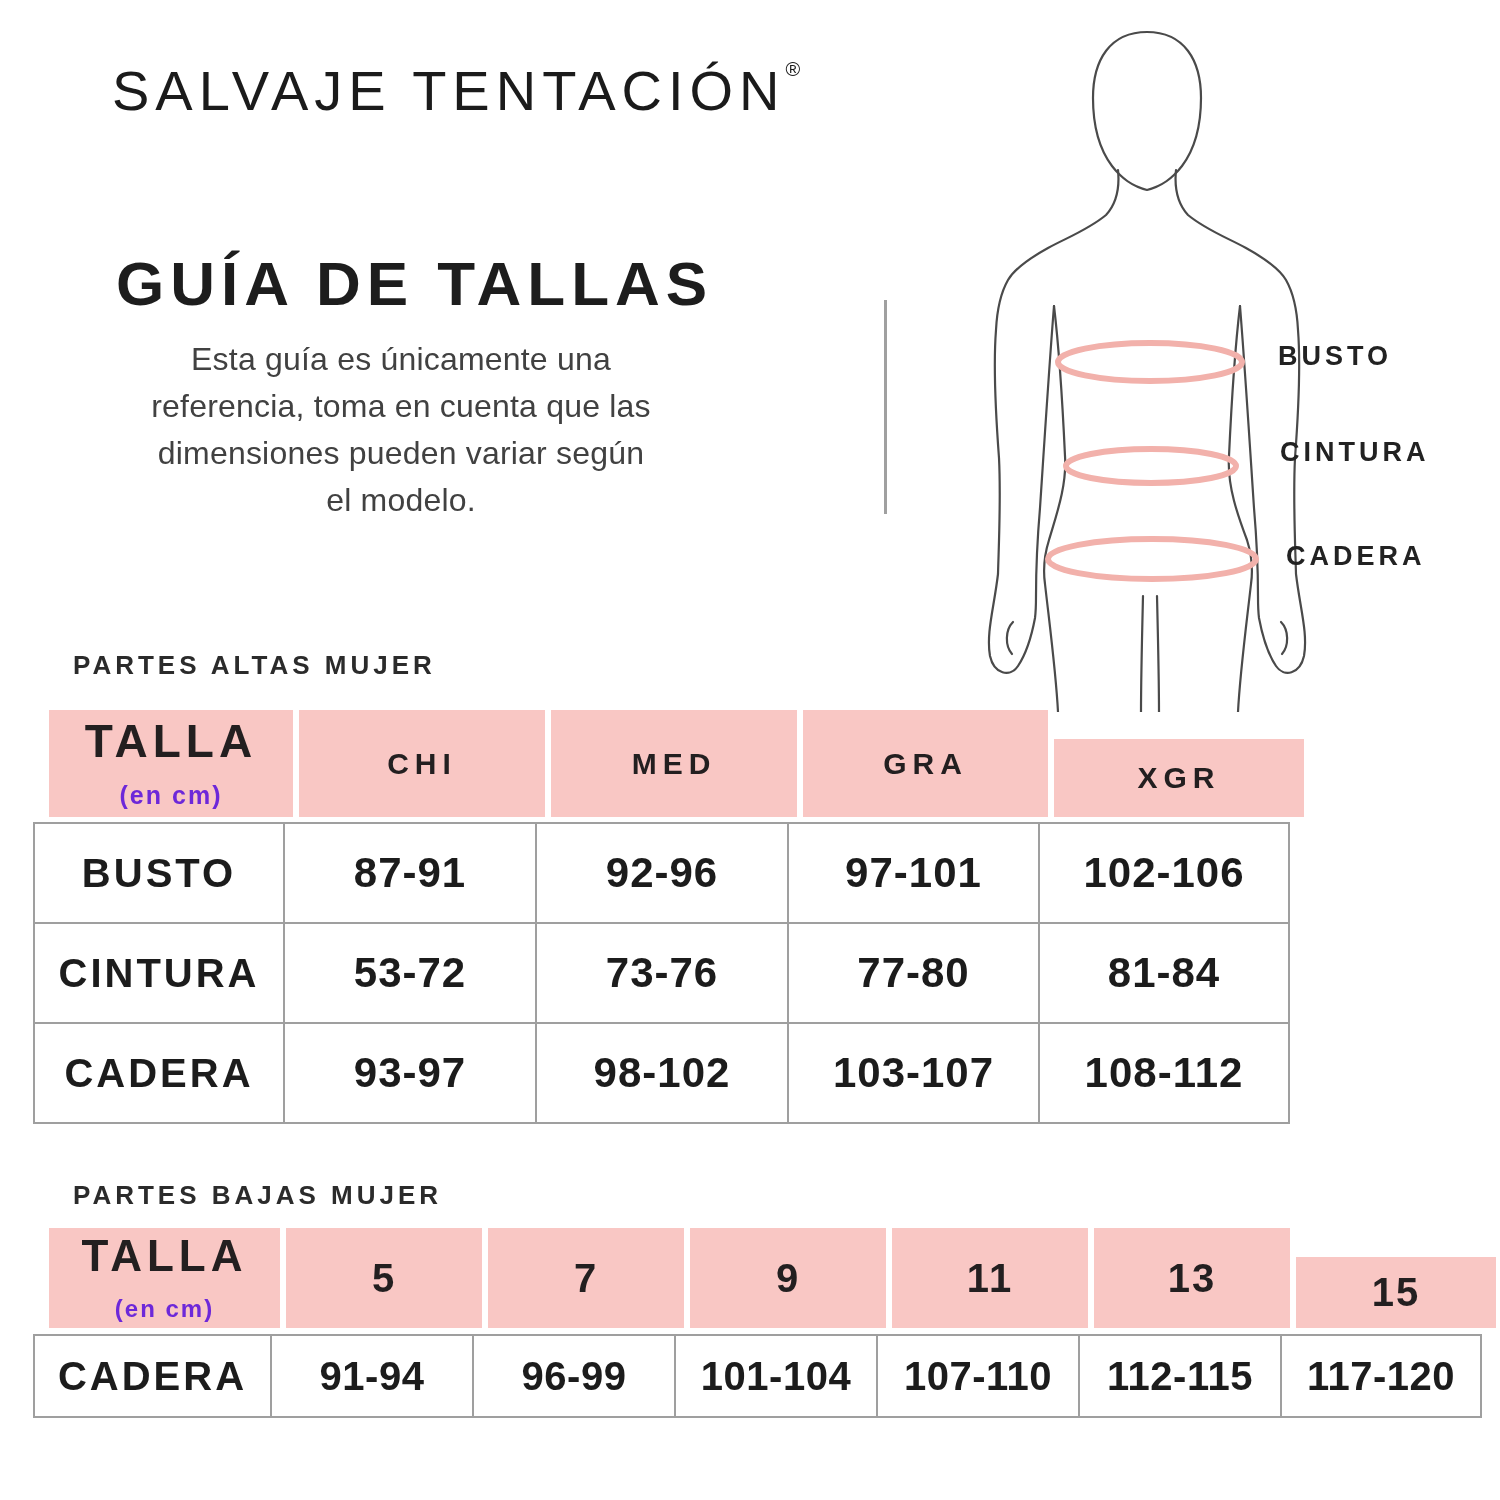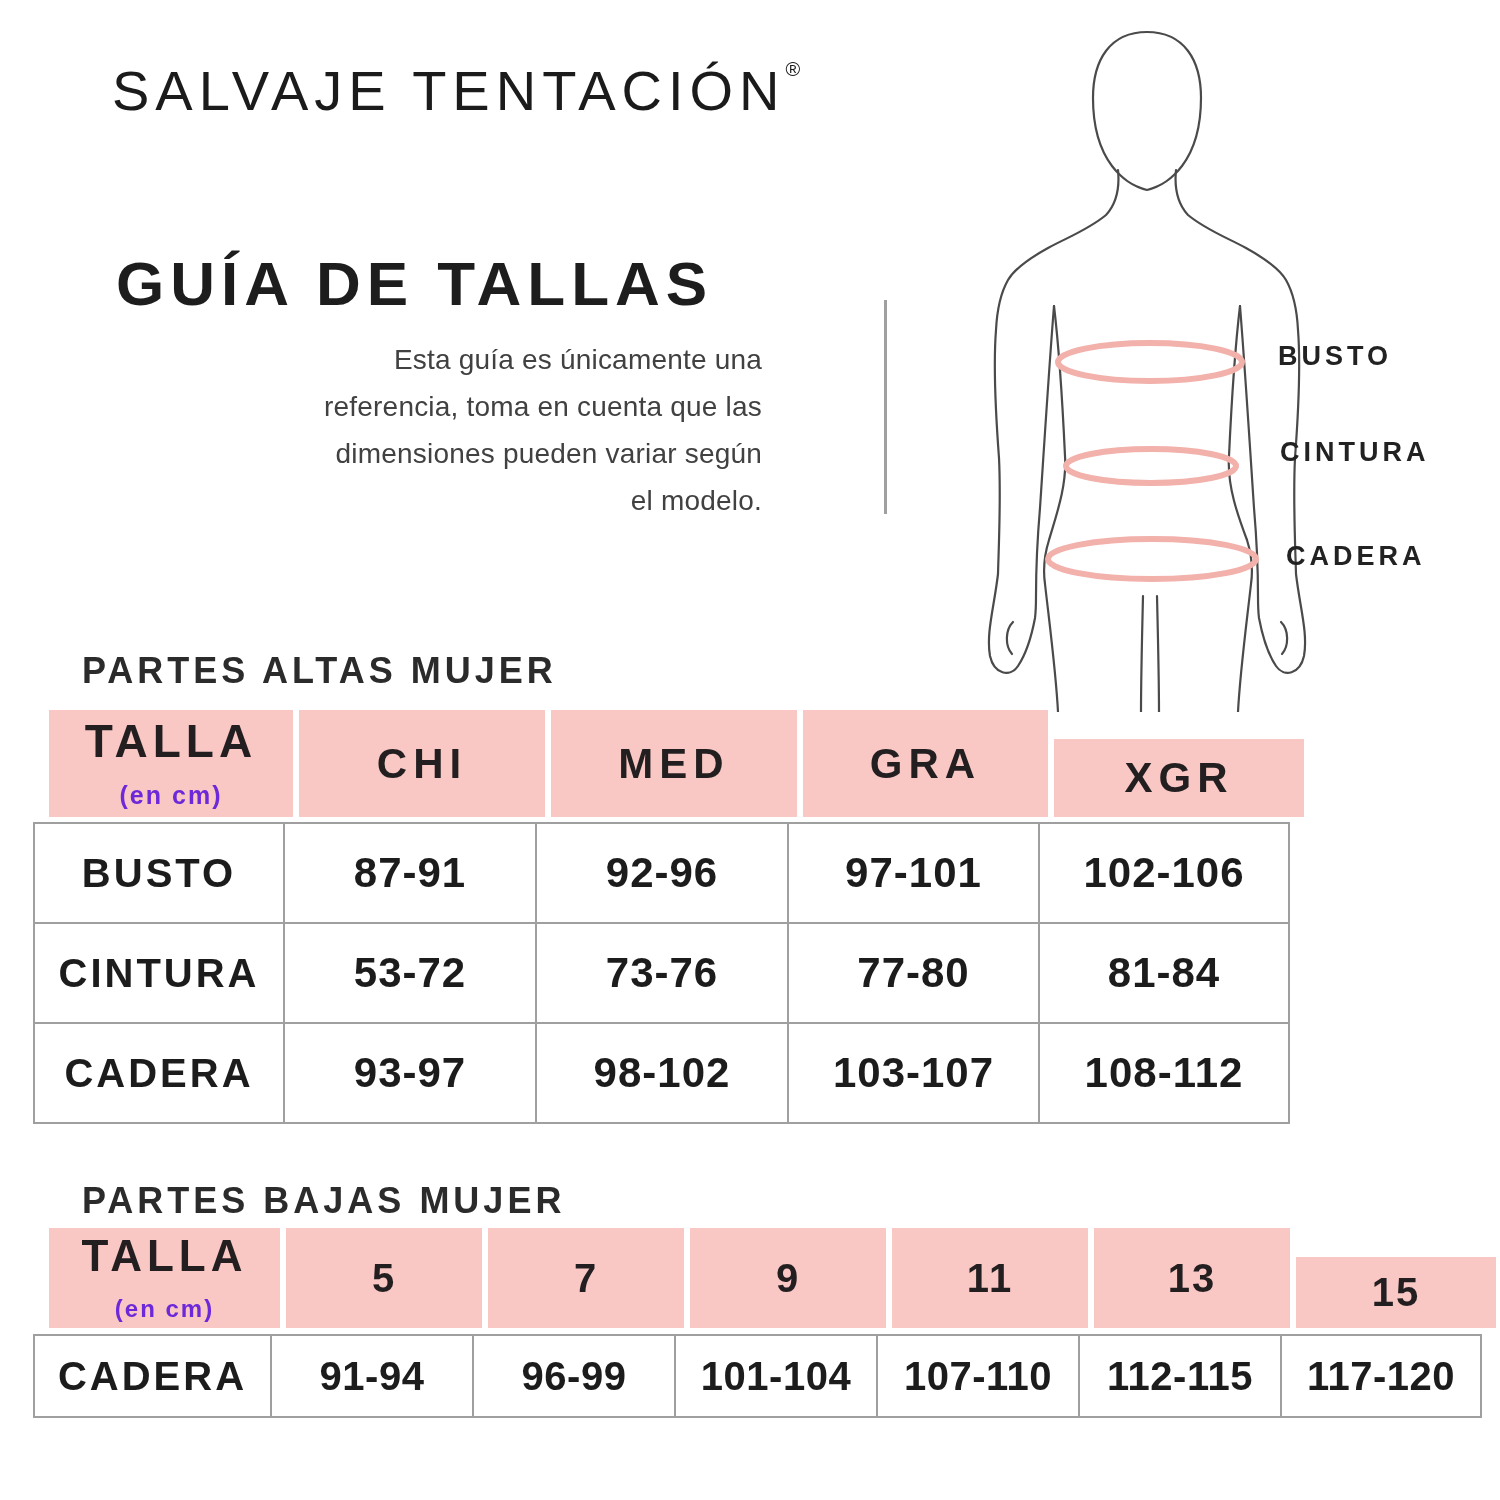--- a/index.html
+++ b/index.html
@@ -20,61 +20,61 @@
   }
   .brand sup { font-size: 20px; letter-spacing: 0; vertical-align: 34px; }
   
   .guide-title {
     position: absolute; left: 116px; top: 248px;
     font-size: 62px; font-weight: 700; letter-spacing: 6px;
     color: #1d1d1d; white-space: nowrap;
   }
   .guide-desc {
     position: absolute; left: 40px; top: 336px; width: 722px;
-    text-align: right; font-size: 28px; line-height: 47px;
+    text-align: center; font-size: 32px; line-height: 47px;
     color: #414141; letter-spacing: 0.2px;
   }
   .v-divider {
     position: absolute; left: 884px; top: 300px;
     width: 3px; height: 214px; background: #a0a0a0;
   }
   
   .figure-wrap { position: absolute; left: 860px; top: 18px; width: 540px; height: 694px; }
   .measure-label {
     position: absolute; font-size: 27px; font-weight: 700;
     letter-spacing: 4px; color: #222; white-space: nowrap;
   }
   #label-busto   { left: 1278px; top: 341px; }
   #label-cintura { left: 1280px; top: 437px; }
   #label-cadera  { left: 1286px; top: 541px; }
   
   .section-title {
-    position: absolute; left: 82px;
-    font-size: 36px; font-weight: 700; letter-spacing: 4px;
+    position: absolute; left: 73px;
+    font-size: 26px; font-weight: 700; letter-spacing: 4px;
     color: #2b2b2b; white-space: nowrap;
   }
   #upper-section-title { top: 650px; }
   #lower-section-title { top: 1180px; }
   
   .size-table { position: absolute; left: 33px; }
   #upper-table { top: 710px; width: 1255px; }
   #lower-table { top: 1228px; width: 1447px; }
 
   .head-row { display: grid; padding-left: 16px; }
   #upper-table .head-row { grid-template-columns: 250px 252px 252px 251px 250px; height: 107px; margin-bottom: 5px; }
   #lower-table .head-row { grid-template-columns: 237px 202px 202px 202px 202px 202px 200px; height: 100px; margin-bottom: 6px; }
   .head-cell {
     background: #f9c7c4;
     display: flex; flex-direction: column; align-items: center; justify-content: center;
     border-right: 6px solid #ffffff;
   }
   .head-cell:last-child { border-right: none; margin-top: 29px; }
   .talla-label { font-size: 46px; font-weight: 700; letter-spacing: 5px; color: #231f20; line-height: 1.0; }
   .talla-unit  { font-size: 25px; font-weight: 700; letter-spacing: 2px; color: #6d28d9; margin-top: 17px; }
-  .size-col    { font-size: 42px; font-weight: 700; letter-spacing: 6px; color: #231f20; }
+  .size-col    { font-size: 30px; font-weight: 700; letter-spacing: 6px; color: #231f20; }
   #lower-table .size-col { font-size: 40px; letter-spacing: 2px; }
   #lower-table .talla-label { font-size: 44px; }
   #lower-table .talla-unit  { font-size: 24px; }
 
   table.data { border-collapse: collapse; table-layout: fixed; width: 100%; }
   table.data td {
     border: 2px solid #9f9f9f; text-align: center; vertical-align: middle;
     background: #ffffff; color: #1c1c1c;
   }
   #upper-table table.data td { height: 100px; }

